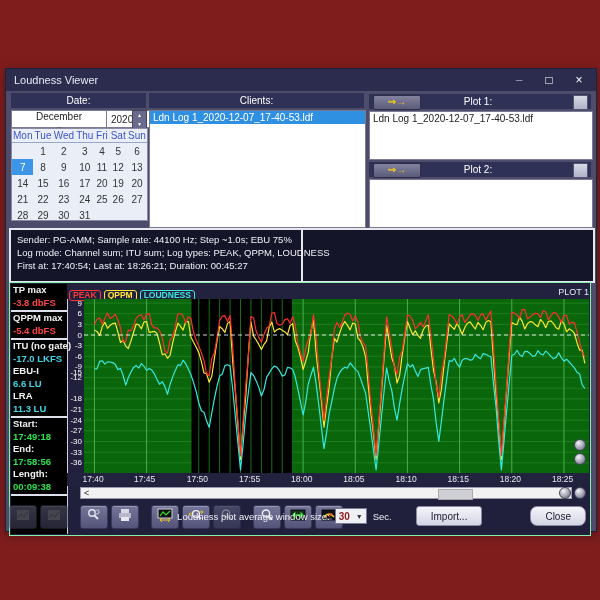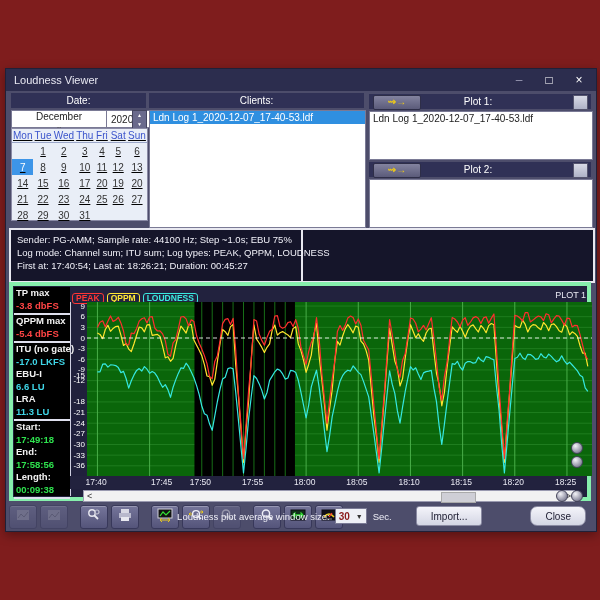--- a/index.html
+++ b/index.html
@@ -13,36 +13,36 @@
   .winbtn.min{color:#9a9ab4;}
   .hdr{position:absolute;height:15px;background:#303156;color:#fff;font-size:10px;text-align:center;line-height:15px;}
   .combo{position:absolute;background:#fff;border:1px solid #7a7a95;font-size:10px;color:#222;
          display:flex;align-items:center;justify-content:space-between;padding:0 3px;flex-direction:column;}
   .combo .arr{font-size:8px;color:#444;}
   .spinbox{position:absolute;background:#fff;border:1px solid #7a7a95;font-size:10px;color:#222;
            display:flex;align-items:center;padding-left:4px;}
   .spinner{position:absolute;width:13px;background:#6a6a8c;border:1px solid #44445e;display:flex;flex-direction:column;}
   .spinner span{flex:1;color:#fff;font-size:5px;line-height:8px;text-align:center;}
   .calendar{position:absolute;background:#e9eef7;border:1px solid #8a8aa5;font-size:10px;}
-  .calendar table{border-collapse:collapse;width:100%;text-decoration:underline;}
+  .calendar table{border-collapse:collapse;width:100%;}
   .calendar th{color:#3c55cc;font-weight:normal;font-size:10px;border-bottom:1px solid #9aa6c8;padding:0 1px;height:13px;}
   .calendar td{text-align:center;color:#333;font-size:10px;height:14px;width:19px;}
   .calendar td.sel{background:#3d95e8;color:#fff;}
   .listbox{position:absolute;background:#fff;border:1px solid #7a7a95;overflow:hidden;}
   .listitem{font-size:10px;color:#222;padding:1px 3px;white-space:nowrap;}
   .listitem.sel{background:#2f8fe0;color:#fff;}
   .plothdr{position:absolute;height:15px;background:#303156;color:#fff;font-size:10px;}
   .plothdr .lbl{position:absolute;left:0;right:4px;text-align:center;line-height:15px;}
   .arrowbtn{position:absolute;left:4px;top:1px;width:46px;height:13px;background:linear-gradient(#83839f,#5b5b7a);
             border:1px solid #2e2e48;border-radius:2px;color:#e7c41f;font-size:10px;line-height:11px;text-align:center;font-weight:bold;}
   .sqbtn{position:absolute;right:3px;top:1px;width:13px;height:13px;background:linear-gradient(#d8dae6,#aeb2c6);border:1px solid #55556e;}
   .infopanel{position:absolute;left:3px;top:159px;width:582px;height:51px;background:#15152a;border:2px solid #e8e8f0;display:flex;}
   .infoleft{width:292px;border-right:2px solid #e8e8f0;padding:3px 6px;box-sizing:border-box;}
   .infoleft div{color:#f0f0f8;font-size:9.5px;line-height:13px;white-space:nowrap;}
-  .mainpanel{position:absolute;left:3px;top:213px;width:582px;height:219px;background:#20203c;border:4px solid #86efac;box-sizing:border-box;}
+  .mainpanel{position:absolute;left:3px;top:213px;width:582px;height:254px;background:#20203c;border:1px solid #86efac;box-sizing:border-box;}
   .readouts{position:absolute;left:1px;top:1px;width:56px;bottom:1px;background:#000;border-right:1px solid #cfcfe0;}
   .rgroup{border-bottom:2px solid #dfe0ee;padding:0 0 1px 2px;}
   .rline{font-size:9.5px;font-weight:bold;line-height:12.5px;white-space:nowrap;}
   .rline.label{color:#f2f2f2;}
   .rline.red{color:#ff4545;}
   .rline.cyan{color:#3fd6e8;}
   .rline.green{color:#2ee24e;}
   .legendstrip{position:absolute;left:57px;right:1px;top:1px;height:15px;background:#22223e;}
   .badge{display:inline-block;margin:2px 1px 0 2px;padding:0 3px;border-radius:3px;border:1px solid;font-size:8.5px;font-weight:bold;line-height:9px;}
   .plottitle{position:absolute;right:0;top:3px;color:#e8e8f2;font-size:9px;}
@@ -277,21 +277,21 @@
           <line x1="198.24380165289259" y1="0" x2="198.24380165289259" y2="174" stroke="#1d8a1d" stroke-width="0.8"></line>
           <polyline points="10.4,30.9 13.0,32.4 15.7,36.6 18.3,27.5 20.9,23.3 23.5,29.3 26.1,26.4 28.7,24.6 31.3,24.2 33.9,33.2 36.5,43.5 39.1,41.6 41.7,47.1 44.3,49.5 47.0,41.7 49.6,33.2 52.2,25.0 54.8,25.9 57.4,29.8 60.0,22.9 62.6,22.7 65.2,33.4 67.8,32.8 70.4,32.4 73.0,34.5 75.6,44.1 78.3,55.8 80.9,54.7 83.5,59.3 86.1,56.3 88.7,43.8 91.3,33.1 93.9,24.2 96.5,27.4 99.1,31.1 101.7,22.7 104.3,22.5 106.9,38.0 109.6,43.2 112.2,48.2 114.8,53.7 117.4,62.7 120.0,74.0 122.6,74.7 125.2,83.3 127.8,77.2 130.4,59.3 133.0,42.0 135.6,27.5 138.2,29.7 140.9,33.4 143.5,24.6 146.1,22.5 148.7,62.4 151.3,92.3 153.9,126.5 156.5,160.3 159.1,127.0 161.7,98.5 164.3,56.2 166.9,22.8 169.6,37.2 172.2,41.0 174.8,45.4 177.4,50.5 180.0,45.3 182.6,41.8 185.2,28.1 187.8,23.1 190.4,33.1 193.0,30.8 195.6,29.6 198.2,31.2 200.9,32.9 203.5,35.7 206.1,26.5 208.7,24.7 211.3,41.9 213.9,48.5 216.5,58.2 219.1,70.4 221.7,62.2 224.3,53.1 226.9,32.5 229.5,21.4 232.2,55.0 234.8,77.9 237.4,102.0 240.0,128.3 242.6,107.0 245.2,87.6 247.8,58.7 250.4,39.3 253.0,43.1 255.6,34.2 258.2,26.9 260.8,22.5 263.5,26.4 266.1,30.9 268.7,24.0 271.3,25.2 273.9,39.1 276.5,42.0 279.1,48.6 281.7,58.1 284.3,86.9 286.9,114.2 289.5,135.0 292.1,160.3 294.8,127.0 297.4,94.3 300.0,59.7 302.6,26.3 305.2,42.6 307.8,59.0 310.4,66.3 313.0,84.0 315.6,76.5 318.2,56.2 320.8,38.0 323.5,22.7 326.1,29.2 328.7,35.8 331.3,31.7 333.9,36.4 336.5,39.3 339.1,31.0 341.7,27.0 344.3,26.2 346.9,49.8 349.5,71.5 352.1,82.3 354.8,103.8 357.4,90.5 360.0,66.3 362.6,45.0 365.2,24.9 367.8,27.9 370.4,30.3 373.0,24.2 375.6,29.2 378.2,35.3 380.8,28.5 383.4,24.3 386.1,22.9 388.7,26.6 391.3,30.0 393.9,23.5 396.5,26.3 399.1,30.7 401.7,23.6 404.3,21.5 406.9,22.7 409.5,60.7 412.1,96.1 414.7,126.1 417.4,160.3 420.0,126.1 422.6,91.5 425.2,56.8 427.8,23.4 430.4,25.1 433.0,25.6 435.6,18.1 438.2,22.4 440.8,30.0 443.4,24.7 446.0,22.6 448.7,23.2 451.3,25.8 453.9,27.7 456.5,20.5 459.1,23.3 461.7,28.7 464.3,22.5 466.9,21.8 469.5,24.6 472.1,28.8 474.7,30.2 477.4,21.9 480.0,24.9 482.6,32.8 485.2,29.8 487.8,31.4 490.4,34.4 493.0,43.7 495.6,51.1 498.2,51.1 500.8,64.4" fill="none" stroke="#ffe52e" stroke-width="1.2" stroke-linejoin="round"></polyline>
           <polyline points="10.4,25.4 13.0,20.3 15.7,18.8 18.3,24.9 20.9,19.2 23.5,14.0 26.1,19.4 28.7,18.0 31.3,15.3 33.9,20.9 36.5,29.0 39.1,42.5 41.7,43.0 44.3,31.0 47.0,31.7 49.6,26.5 52.2,19.1 54.8,16.7 57.4,15.8 60.0,20.9 62.6,15.0 65.2,14.6 67.8,26.0 70.4,29.0 73.0,28.8 75.6,31.9 78.3,38.6 80.9,52.3 83.5,54.2 86.1,40.8 88.7,37.7 91.3,26.9 93.9,15.0 96.5,14.5 99.1,16.9 101.7,24.0 104.3,17.8 106.9,19.6 109.6,33.8 112.2,41.3 114.8,47.1 117.4,53.6 120.0,61.6 122.6,74.7 125.2,76.6 127.8,59.4 130.4,53.7 133.0,39.2 135.6,21.6 138.2,17.4 140.9,16.7 143.5,22.5 146.1,16.4 148.7,48.0 151.3,89.7 153.9,121.6 156.5,156.7 159.1,122.1 161.7,87.2 164.3,59.1 166.9,17.5 169.6,19.0 172.2,32.3 174.8,38.4 177.4,43.2 180.0,35.4 182.6,29.3 185.2,27.3 187.8,14.0 190.4,13.7 193.0,24.6 195.6,26.2 198.2,25.0 200.9,20.6 203.5,19.7 206.1,24.5 208.7,17.6 211.3,26.5 213.9,44.9 216.5,53.9 219.1,62.3 221.7,49.7 224.3,40.4 226.9,34.6 229.5,15.5 232.2,37.5 234.8,70.8 237.4,96.2 240.0,121.2 242.6,98.1 245.2,76.8 247.8,58.9 250.4,29.5 253.0,23.5 255.6,28.4 258.2,23.4 260.8,16.1 263.5,14.1 266.1,15.6 268.7,22.0 271.3,17.0 273.9,23.2 276.5,38.3 279.1,43.2 281.7,47.9 284.3,74.0 286.9,103.6 289.5,130.1 292.1,156.7 294.8,122.1 297.4,89.7 300.0,53.7 302.6,17.6 305.2,32.5 307.8,48.9 310.4,67.8 313.0,75.3 315.6,58.2 318.2,51.6 320.8,34.7 323.5,16.0 326.1,17.0 328.7,21.3 331.3,29.8 333.9,27.1 336.5,23.4 339.1,28.0 341.7,21.8 344.3,15.7 346.9,35.8 349.5,59.5 352.1,85.4 354.8,98.3 357.4,74.7 360.0,60.7 362.6,37.8 365.2,15.5 367.8,17.0 370.4,20.0 373.0,24.8 375.6,18.1 378.2,15.7 380.8,23.4 383.4,20.2 386.1,15.9 388.7,14.6 391.3,16.3 393.9,21.5 396.5,15.9 399.1,14.8 401.7,21.3 404.3,16.4 406.9,12.0 409.5,47.4 412.1,86.2 414.7,121.2 417.4,156.7 420.0,121.2 422.6,88.6 425.2,50.3 427.8,13.3 430.4,14.0 433.0,16.0 435.6,19.0 438.2,10.7 440.8,10.6 443.4,19.9 446.0,18.1 448.7,15.8 451.3,14.0 453.9,14.9 456.5,18.6 459.1,11.8 461.7,12.8 464.3,20.8 466.9,16.8 469.5,13.6 472.1,14.1 474.7,18.1 477.4,23.3 480.0,16.2 482.6,16.6 485.2,25.0 487.8,23.3 490.4,23.6 493.0,32.7 495.6,43.1 498.2,53.6 500.8,57.3" fill="none" stroke="#ff2e2e" stroke-width="1.2" stroke-linejoin="round"></polyline>
           <polyline points="10.4,69.8 13.0,69.9 15.7,62.2 18.3,61.9 20.9,65.1 23.5,62.9 26.1,63.0 28.7,63.6 31.3,65.6 33.9,70.6 36.5,69.4 39.1,76.5 41.7,86.1 44.3,78.7 47.0,72.9 49.6,68.4 52.2,66.6 54.8,69.0 57.4,64.6 60.0,67.2 62.6,71.3 65.2,69.6 67.8,71.1 70.4,74.9 73.0,80.6 75.6,85.3 78.3,82.6 80.9,87.6 83.5,95.3 86.1,85.2 88.7,77.9 91.3,71.4 93.9,65.9 96.5,66.4 99.1,61.2 101.7,64.7 104.3,70.1 106.9,75.8 109.6,83.6 112.2,92.6 114.8,104.0 117.4,111.7 120.0,113.2 122.6,122.1 125.2,128.3 127.8,113.8 130.4,99.5 133.0,87.4 135.6,77.1 138.2,75.3 140.9,66.6 143.5,65.8 146.1,66.9 148.7,90.1 151.3,116.9 153.9,144.3 156.5,170.9 159.1,145.6 161.7,116.1 164.3,94.2 166.9,73.6 169.6,76.5 172.2,81.9 174.8,88.4 177.4,97.0 180.0,90.5 182.6,78.4 185.2,74.1 187.8,69.8 190.4,67.0 193.0,68.4 195.6,71.9 198.2,77.1 200.9,76.0 203.5,68.4 206.1,68.8 208.7,70.4 211.3,78.3 213.9,90.1 216.5,102.9 219.1,116.0 221.7,103.0 224.3,84.9 226.9,76.2 229.5,68.2 232.2,85.6 234.8,106.0 237.4,128.3 240.0,149.6 242.6,133.6 245.2,114.6 247.8,102.4 250.4,89.4 253.0,79.3 255.6,73.7 258.2,70.2 260.8,68.2 263.5,69.1 266.1,63.9 268.7,67.0 271.3,70.4 273.9,72.6 276.5,79.4 279.1,87.1 281.7,94.9 284.3,113.4 286.9,131.8 289.5,151.4 292.1,170.9 294.8,145.2 297.4,118.5 300.0,93.0 302.6,68.8 305.2,82.2 307.8,91.4 310.4,108.9 313.0,121.2 315.6,104.9 318.2,89.7 320.8,76.5 323.5,64.7 326.1,68.0 328.7,65.8 331.3,71.9 333.9,77.5 336.5,70.9 339.1,69.6 341.7,69.1 344.3,68.4 346.9,86.2 349.5,99.9 352.1,123.4 354.8,142.5 357.4,122.1 360.0,100.9 362.6,80.8 365.2,61.7 367.8,62.3 370.4,59.3 373.0,64.8 375.6,68.2 378.2,61.3 380.8,59.6 383.4,59.7 386.1,61.1 388.7,60.6 391.3,55.2 393.9,58.1 396.5,59.7 399.1,54.6 401.7,55.3 404.3,56.8 406.9,57.9 409.5,85.2 412.1,108.8 414.7,142.1 417.4,170.9 420.0,142.1 422.6,112.6 425.2,84.2 427.8,56.5 430.4,55.3 433.0,51.2 435.6,55.8 438.2,57.6 440.8,52.3 443.4,52.6 446.0,54.5 448.7,57.4 451.3,56.7 453.9,51.7 456.5,54.9 459.1,56.0 461.7,52.1 464.3,54.4 466.9,57.4 469.5,59.8 472.1,58.4 474.7,53.8 477.4,58.9 480.0,62.2 482.6,60.2 485.2,63.0 487.8,65.9 490.4,68.9 493.0,73.2 495.6,75.0 498.2,85.8 500.8,89.3" fill="none" stroke="#35e8e0" stroke-width="1.2" stroke-linejoin="round"></polyline>
           <line x1="0" y1="36" x2="505" y2="36" stroke="#ffffff" stroke-width="1" stroke-dasharray="4 3" opacity="0.85"></line>
         </svg>
       <div class="roundbtn" style="right:4px;top:156px;"></div>
       <div class="roundbtn" style="right:4px;top:170px;"></div>
       <div class="xaxis" id="x-axis">
           <span class="xtick" style="left:15.433884297520663px">17:40</span>
-          <span class="xtick" style="left:81px">17:45</span>
+          <span class="xtick" style="left:67px">17:45</span>
           <span class="xtick" style="left:119.77272727272728px">17:50</span>
           <span class="xtick" style="left:171.94214876033058px">17:55</span>
           <span class="xtick" style="left:224.11157024793388px">18:00</span>
           <span class="xtick" style="left:276.28099173553716px">18:05</span>
           <span class="xtick" style="left:328.45041322314046px">18:10</span>
           <span class="xtick" style="left:380.6198347107438px">18:15</span>
           <span class="xtick" style="left:432.7892561983471px">18:20</span>
           <span class="xtick" style="left:484.9586776859504px">18:25</span>
         </div>
       <div class="scrollrow">

